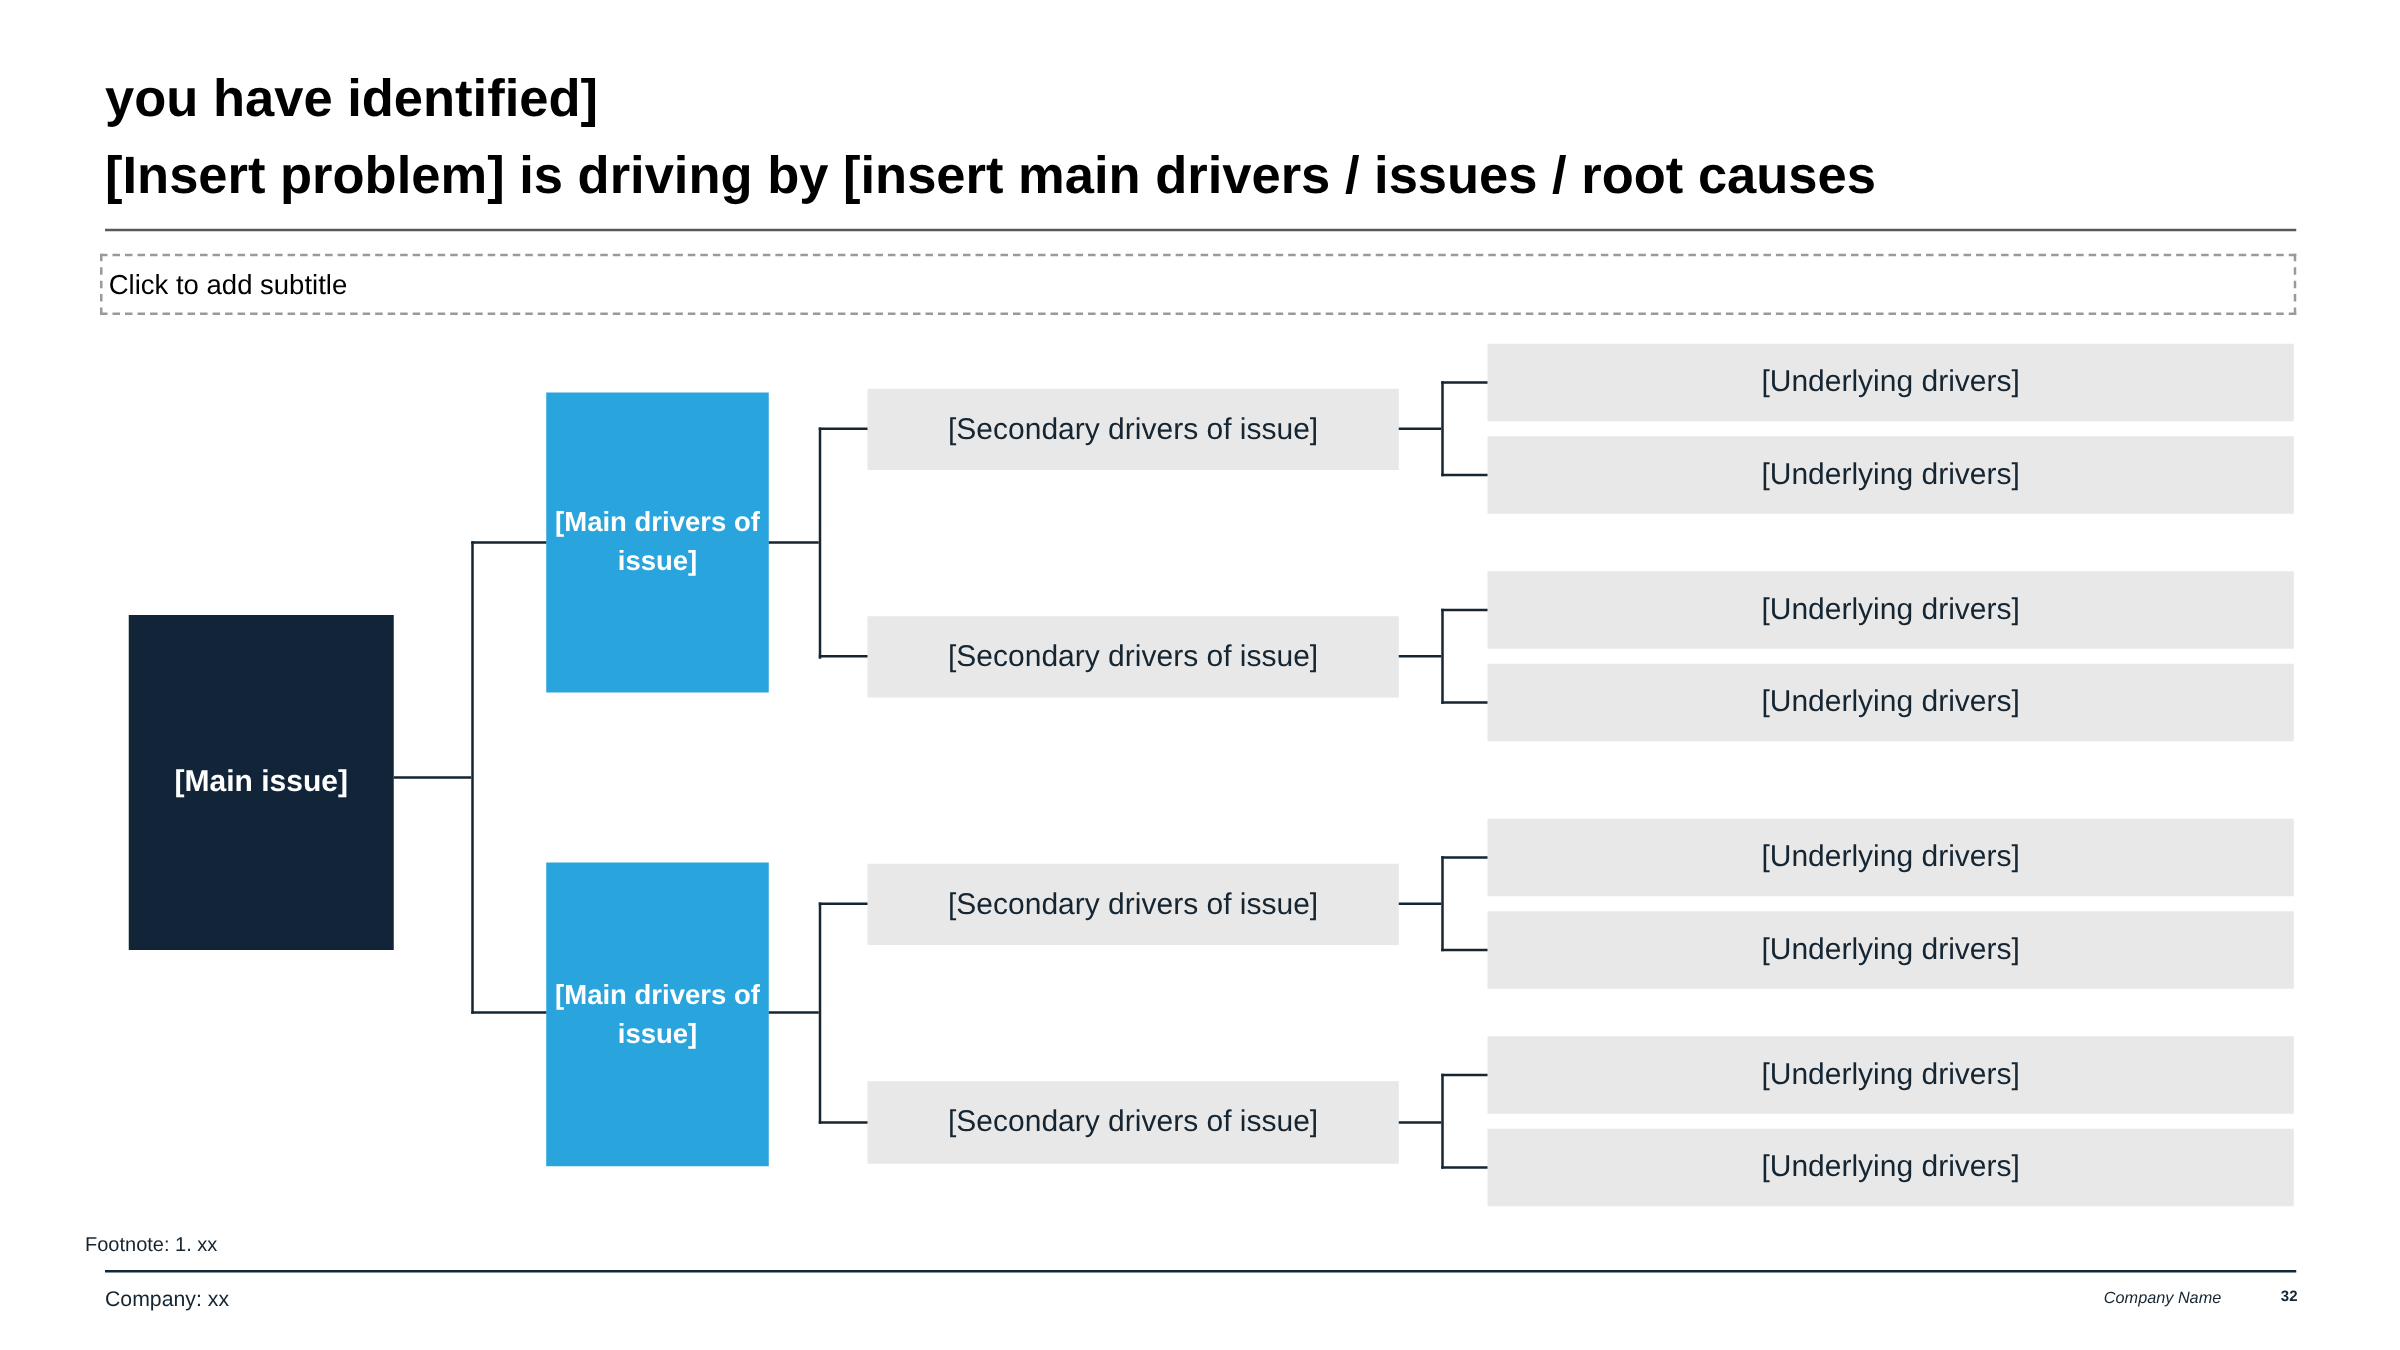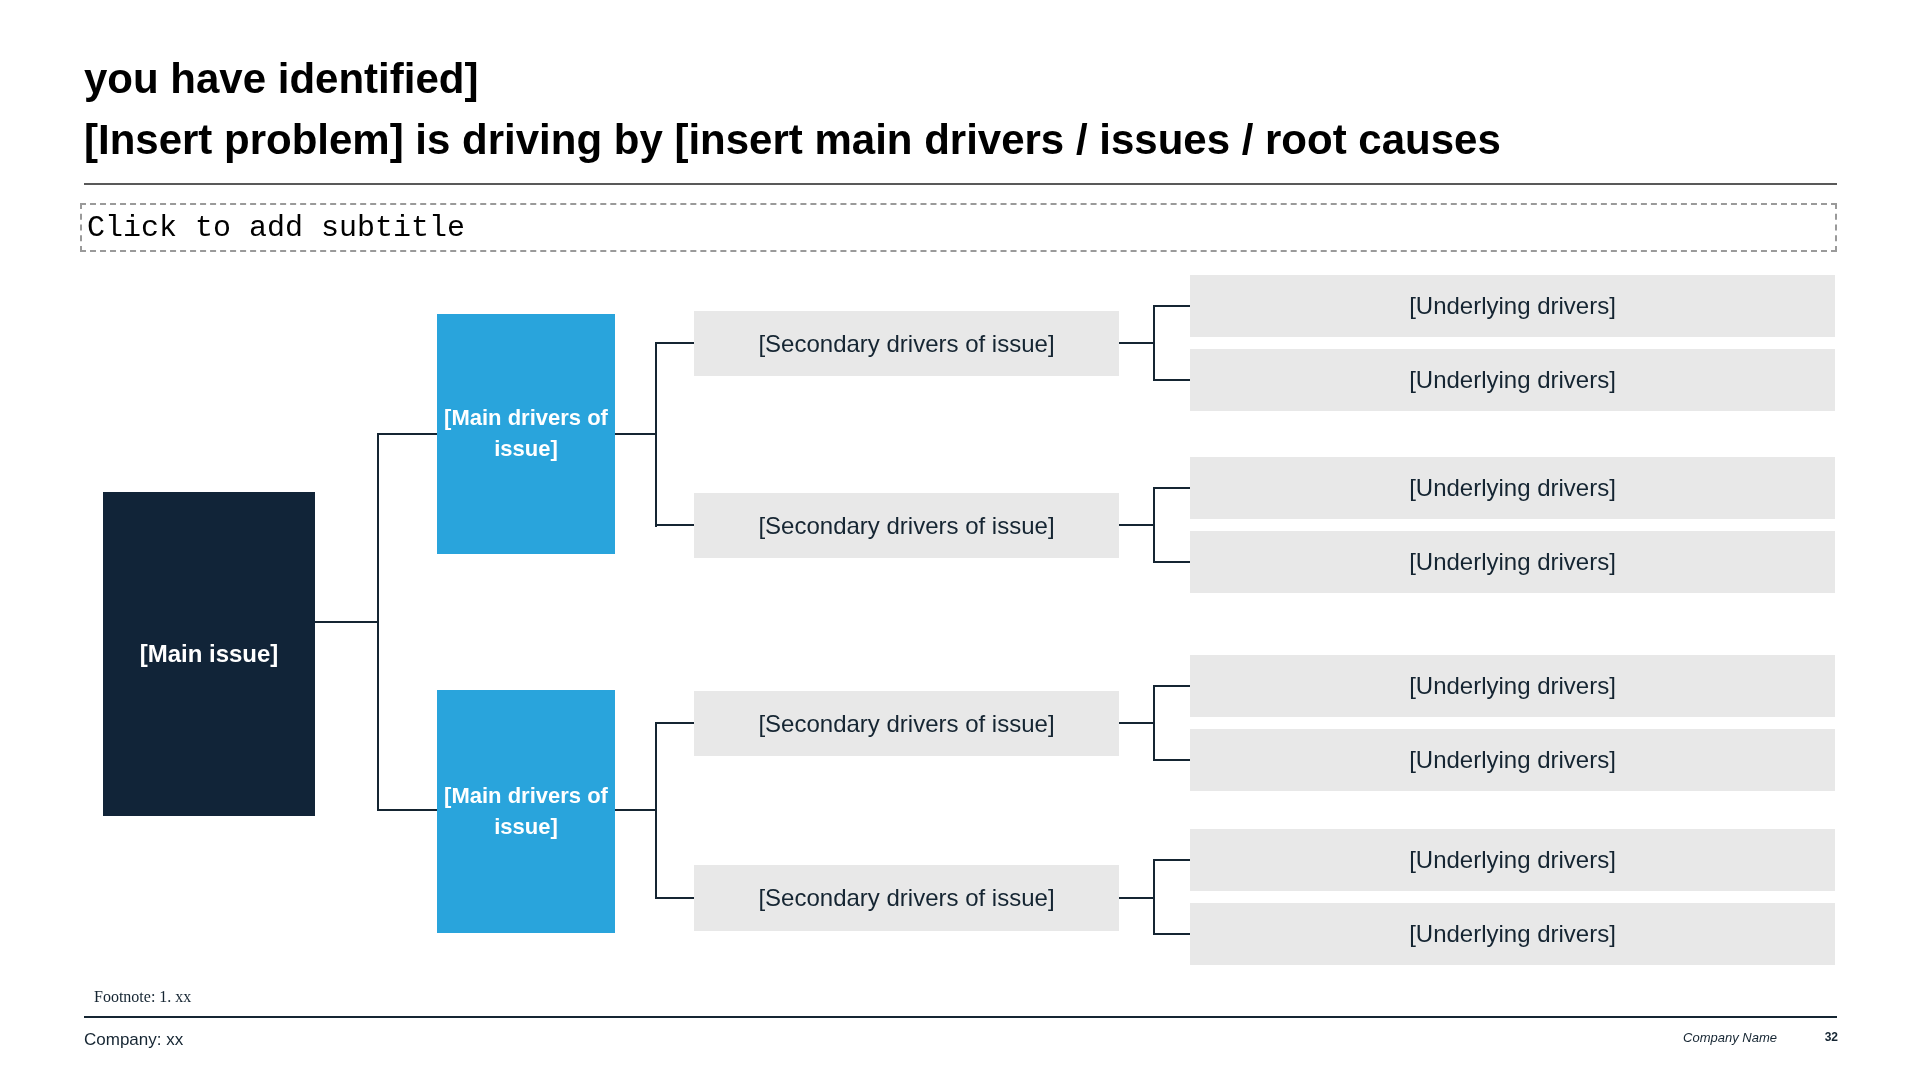--- a/index.html
+++ b/index.html
@@ -16,52 +16,52 @@
   .slide-title{
     left:84px;top:48px;width:1790px;
     font-size:42px;line-height:61px;font-weight:700;color:#000;letter-spacing:0px;
   }
   .title-rule{left:84px;top:183px;width:1753px;height:2px;background:var(--rulegray);}
   .subtitle-box{
     left:80px;top:203px;width:1757px;height:49px;
     border:2px dashed var(--dashborder);
     display:flex;align-items:center;
   }
-  .subtitle-box span{font-size:30px;color:#000;padding-left:5px;font-family:Liberation Mono, monospace;}
+  .subtitle-box span{font-size:22px;color:#000;padding-left:5px;}
   .node{
     position:absolute;display:flex;align-items:center;justify-content:center;
     text-align:center;
   }
   .node.navy{background:var(--navy);color:#fff;font-weight:700;font-size:24px;}
   .node.blue{background:var(--blue);color:#fff;font-weight:700;font-size:22px;line-height:1.4;padding:0 6px;}
   .node.gray{background:var(--graybox);color:var(--ink);font-size:24px;}
   .hline{position:absolute;height:2px;background:var(--line);}
   .vline{position:absolute;width:2px;background:var(--line);}
-  .footnote{left:94px;top:988px;font-size:16px;color:var(--ink);font-family:Liberation Serif, serif;}
+  .footnote{left:68px;top:988px;font-size:16px;color:var(--ink);}
   .footer-rule{left:84px;top:1016px;width:1753px;height:2px;background:var(--line);}
   .source{left:84px;top:1030px;font-size:17px;color:var(--ink);}
   .company{top:1030px;right:143px;font-size:13px;color:var(--ink);white-space:nowrap;font-style:italic;}
   .pagenum{top:1030px;right:82px;font-size:12px;font-weight:700;color:var(--ink);}
 </style>
 </head>
 <body>
 
 <div class="slide">
 
   <div class="abs slide-title">
     <div>you have identified]</div>
     <div>[Insert problem] is driving by [insert main drivers / issues / root causes</div>
   </div>
   <div class="abs title-rule"></div>
 
   <div class="abs subtitle-box">
     <span>Click to add subtitle</span>
   </div>
 
-  <div class="node navy" style="left:103px;top:492px;width:212px;height:324px;">
+  <div class="node navy" style="left:103px;top:492px;width:212px;height:268px;">
     <span>[Main issue]</span>
   </div>
 
   <div class="node blue" style="left:437px;top:314px;width:178px;height:240px;">
     <span>[Main drivers of issue]</span>
   </div>
   <div class="node blue" style="left:437px;top:690px;width:178px;height:243px;">
     <span>[Main drivers of issue]</span>
   </div>
 

